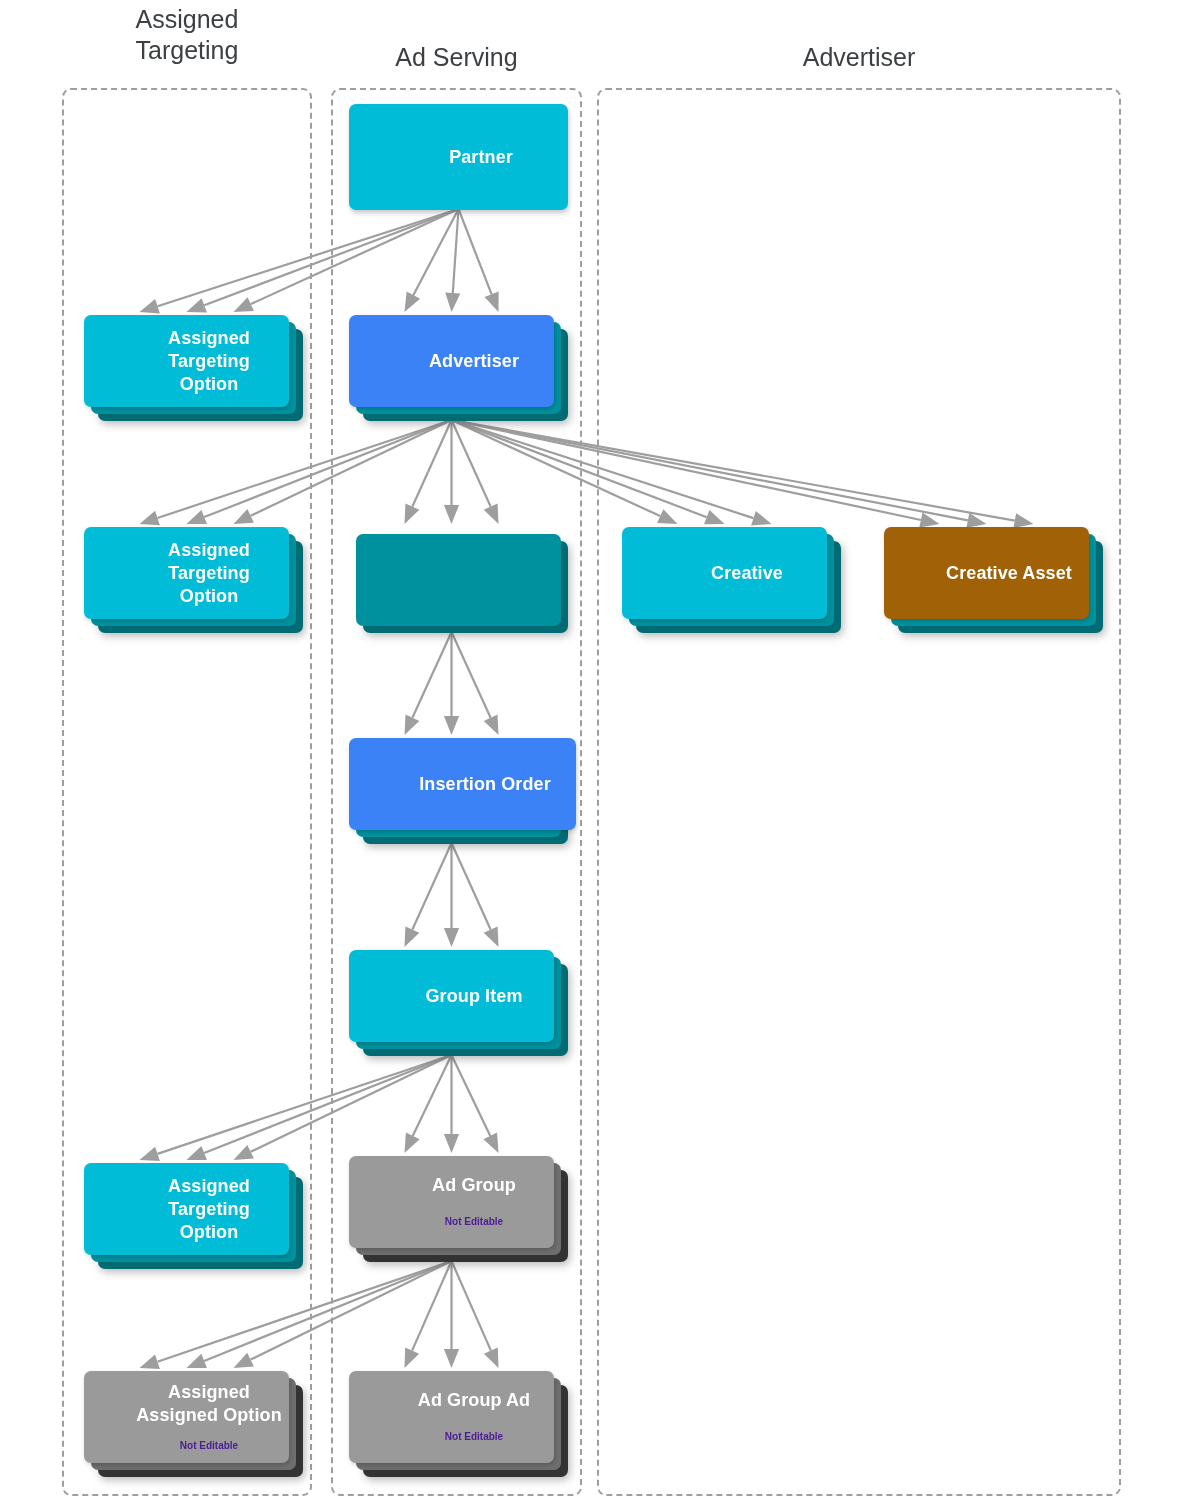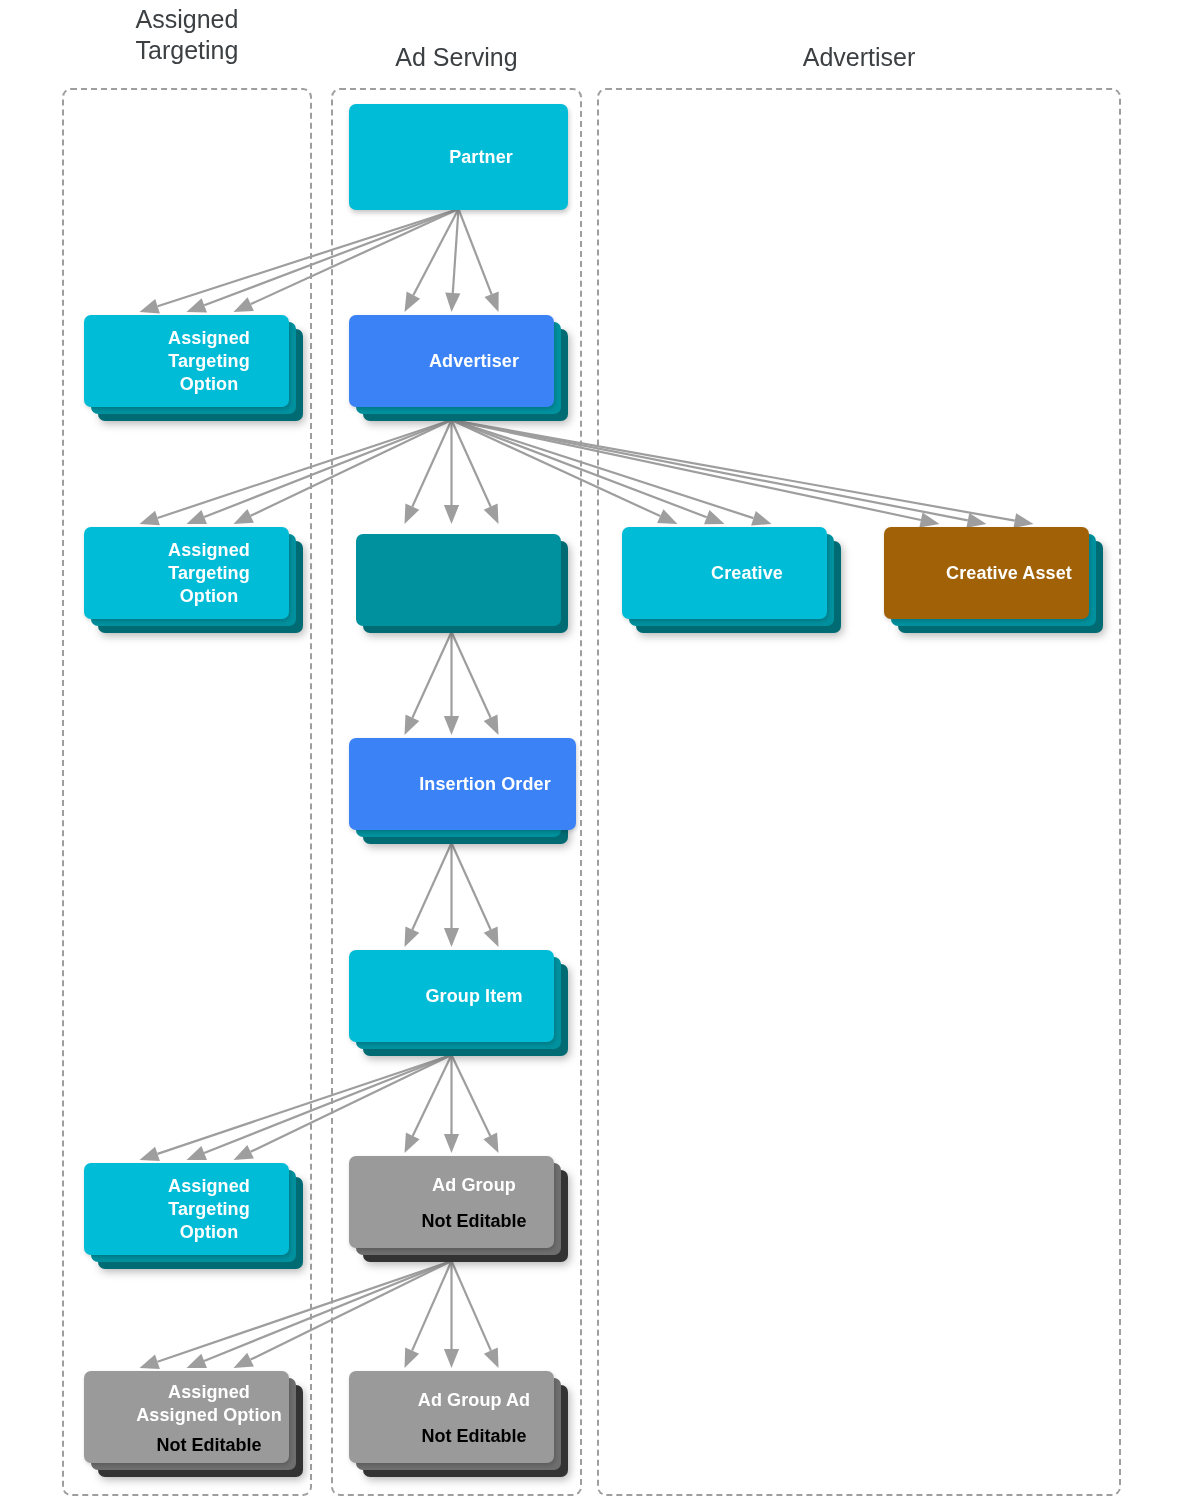--- a/index.html
+++ b/index.html
@@ -65,23 +65,23 @@
   .node.single .face { box-shadow: 1px 3px 5px rgba(0,0,0,0.22); }
   .label {
     font-weight: bold;
     font-size: 18px;
     line-height: 23px;
     letter-spacing: 0.1px;
     color: #ffffff;
   }
   .sublabel {
     font-weight: bold;
-    font-size: 18px;
+    font-size: 10px;
     line-height: 17px;
-    color: #000000;
+    color: #4c1d95;
     margin-top: 16px;
     text-align: right;
   }
 </style>
 </head>
 <body>
 
 <div id="canvas">
 
   <div class="col-title" style="left:62px; top:4px; width:250px;">

